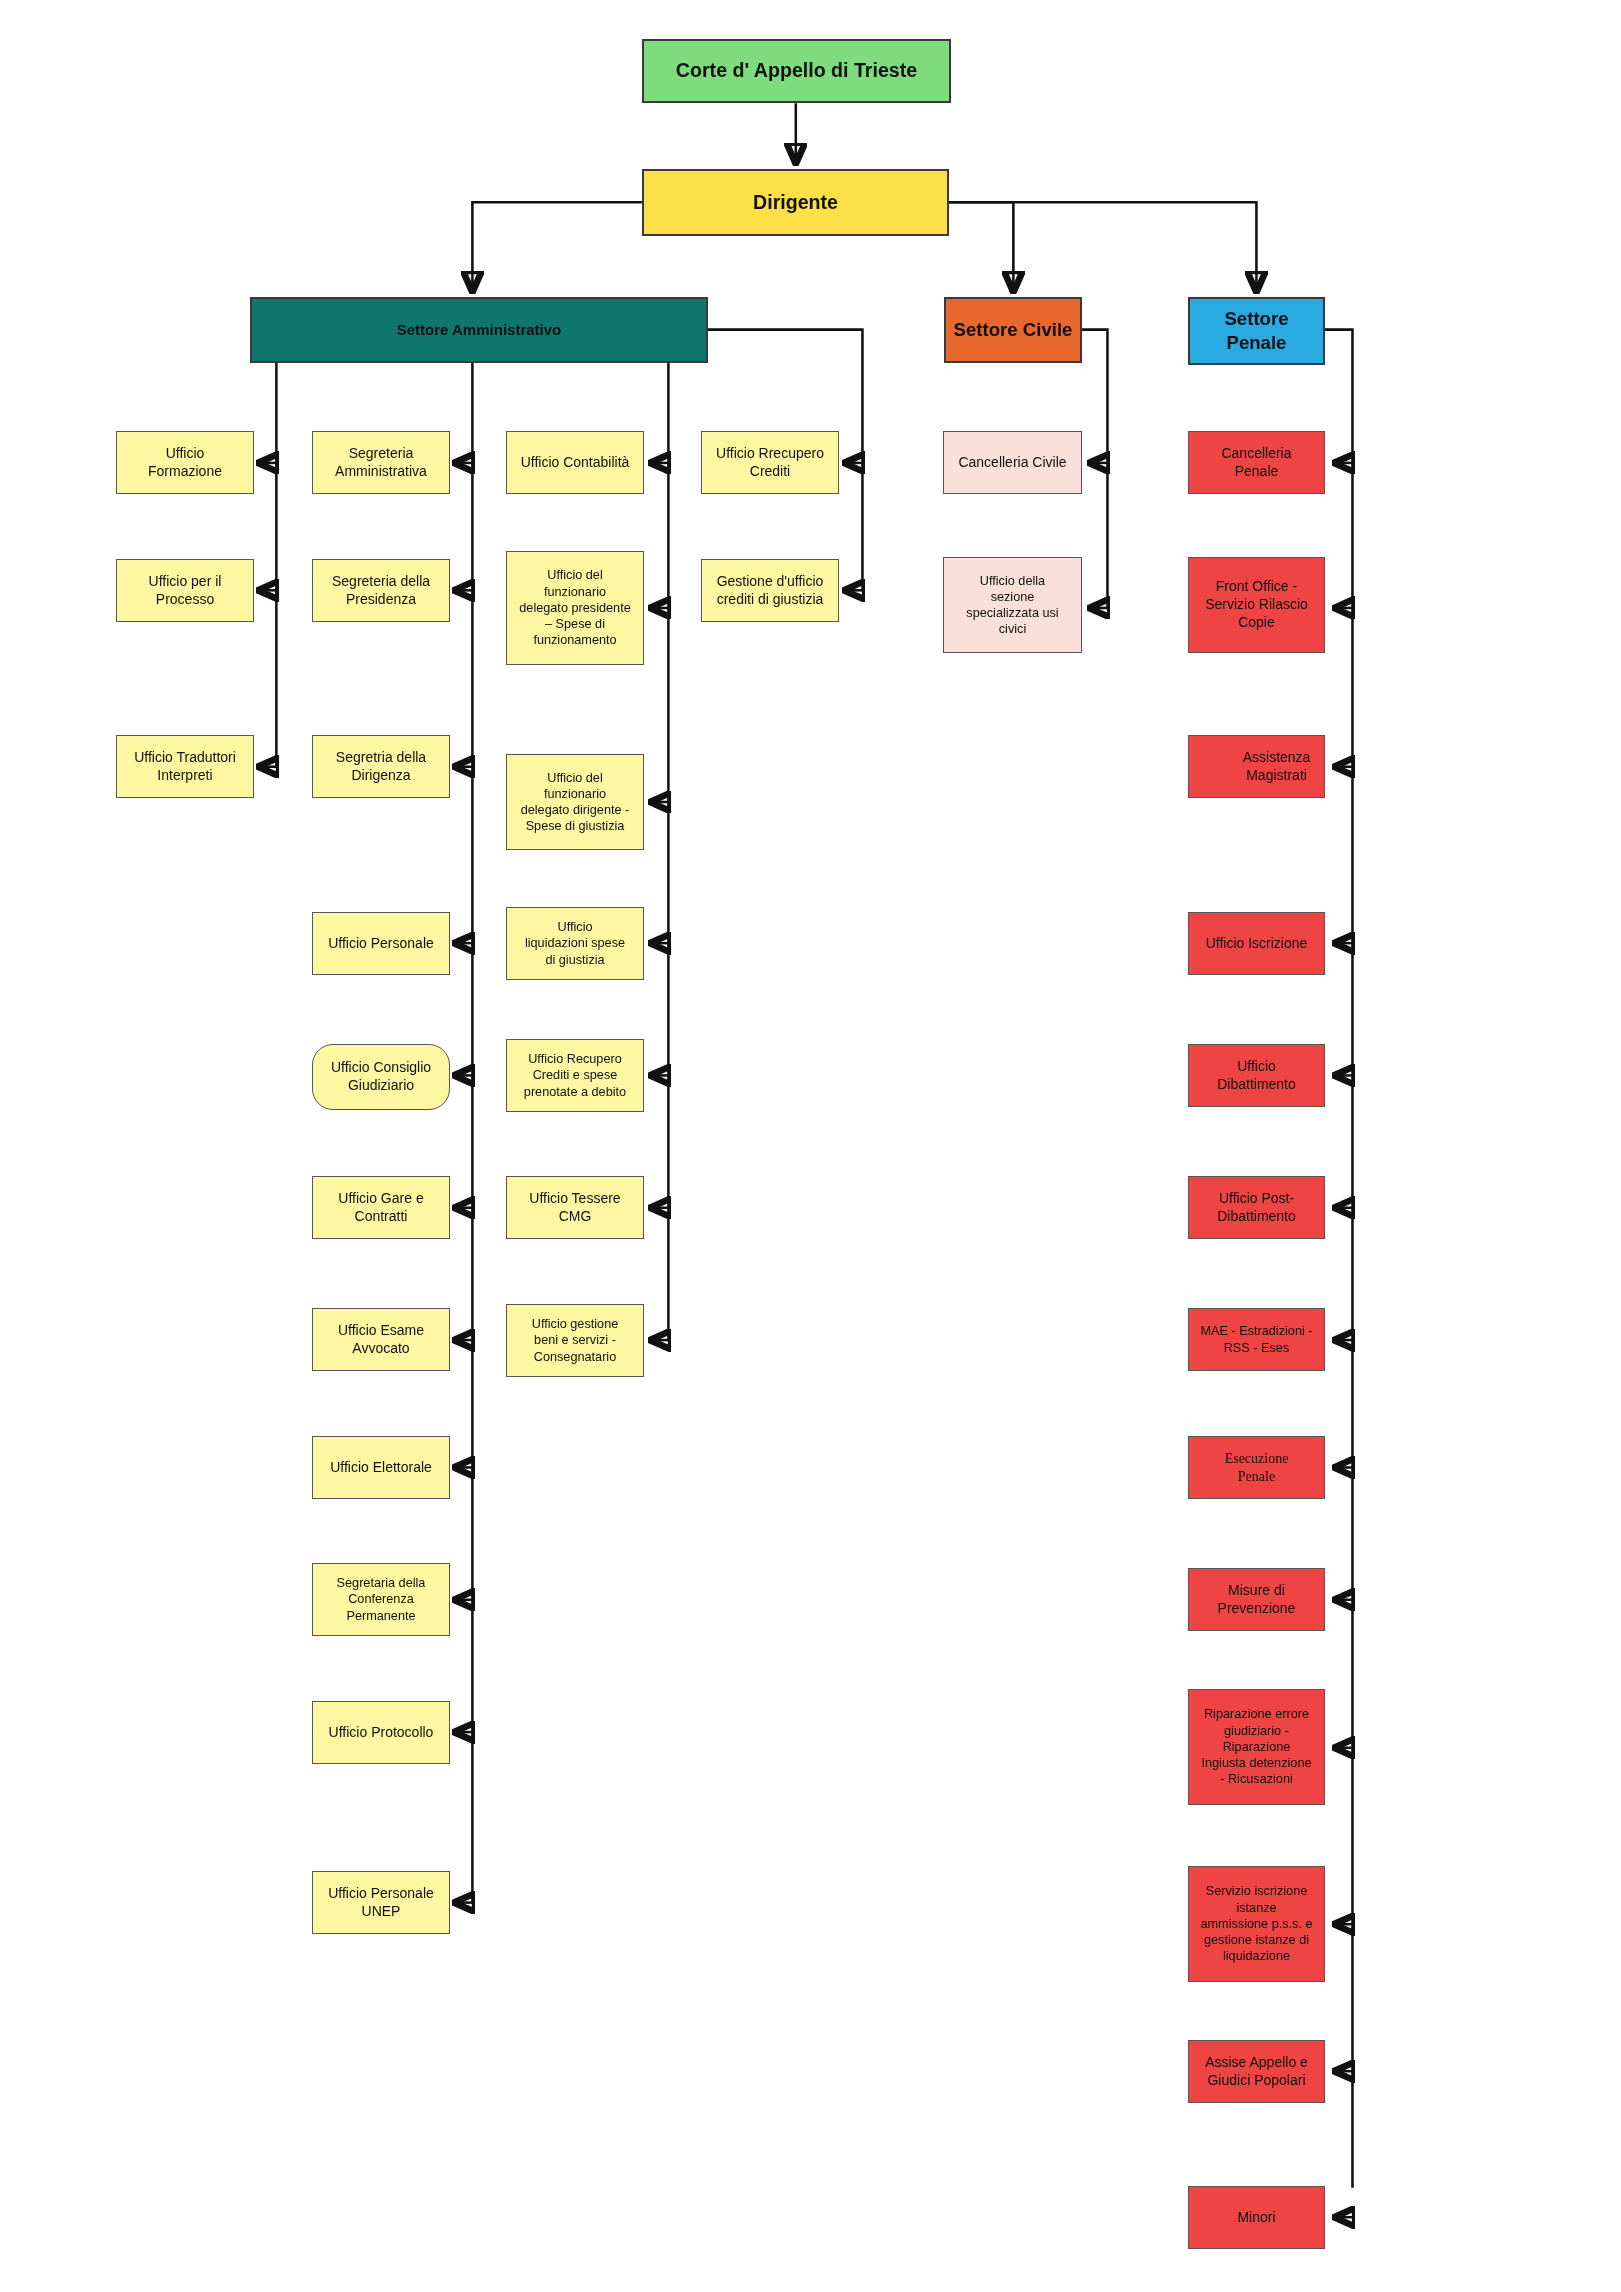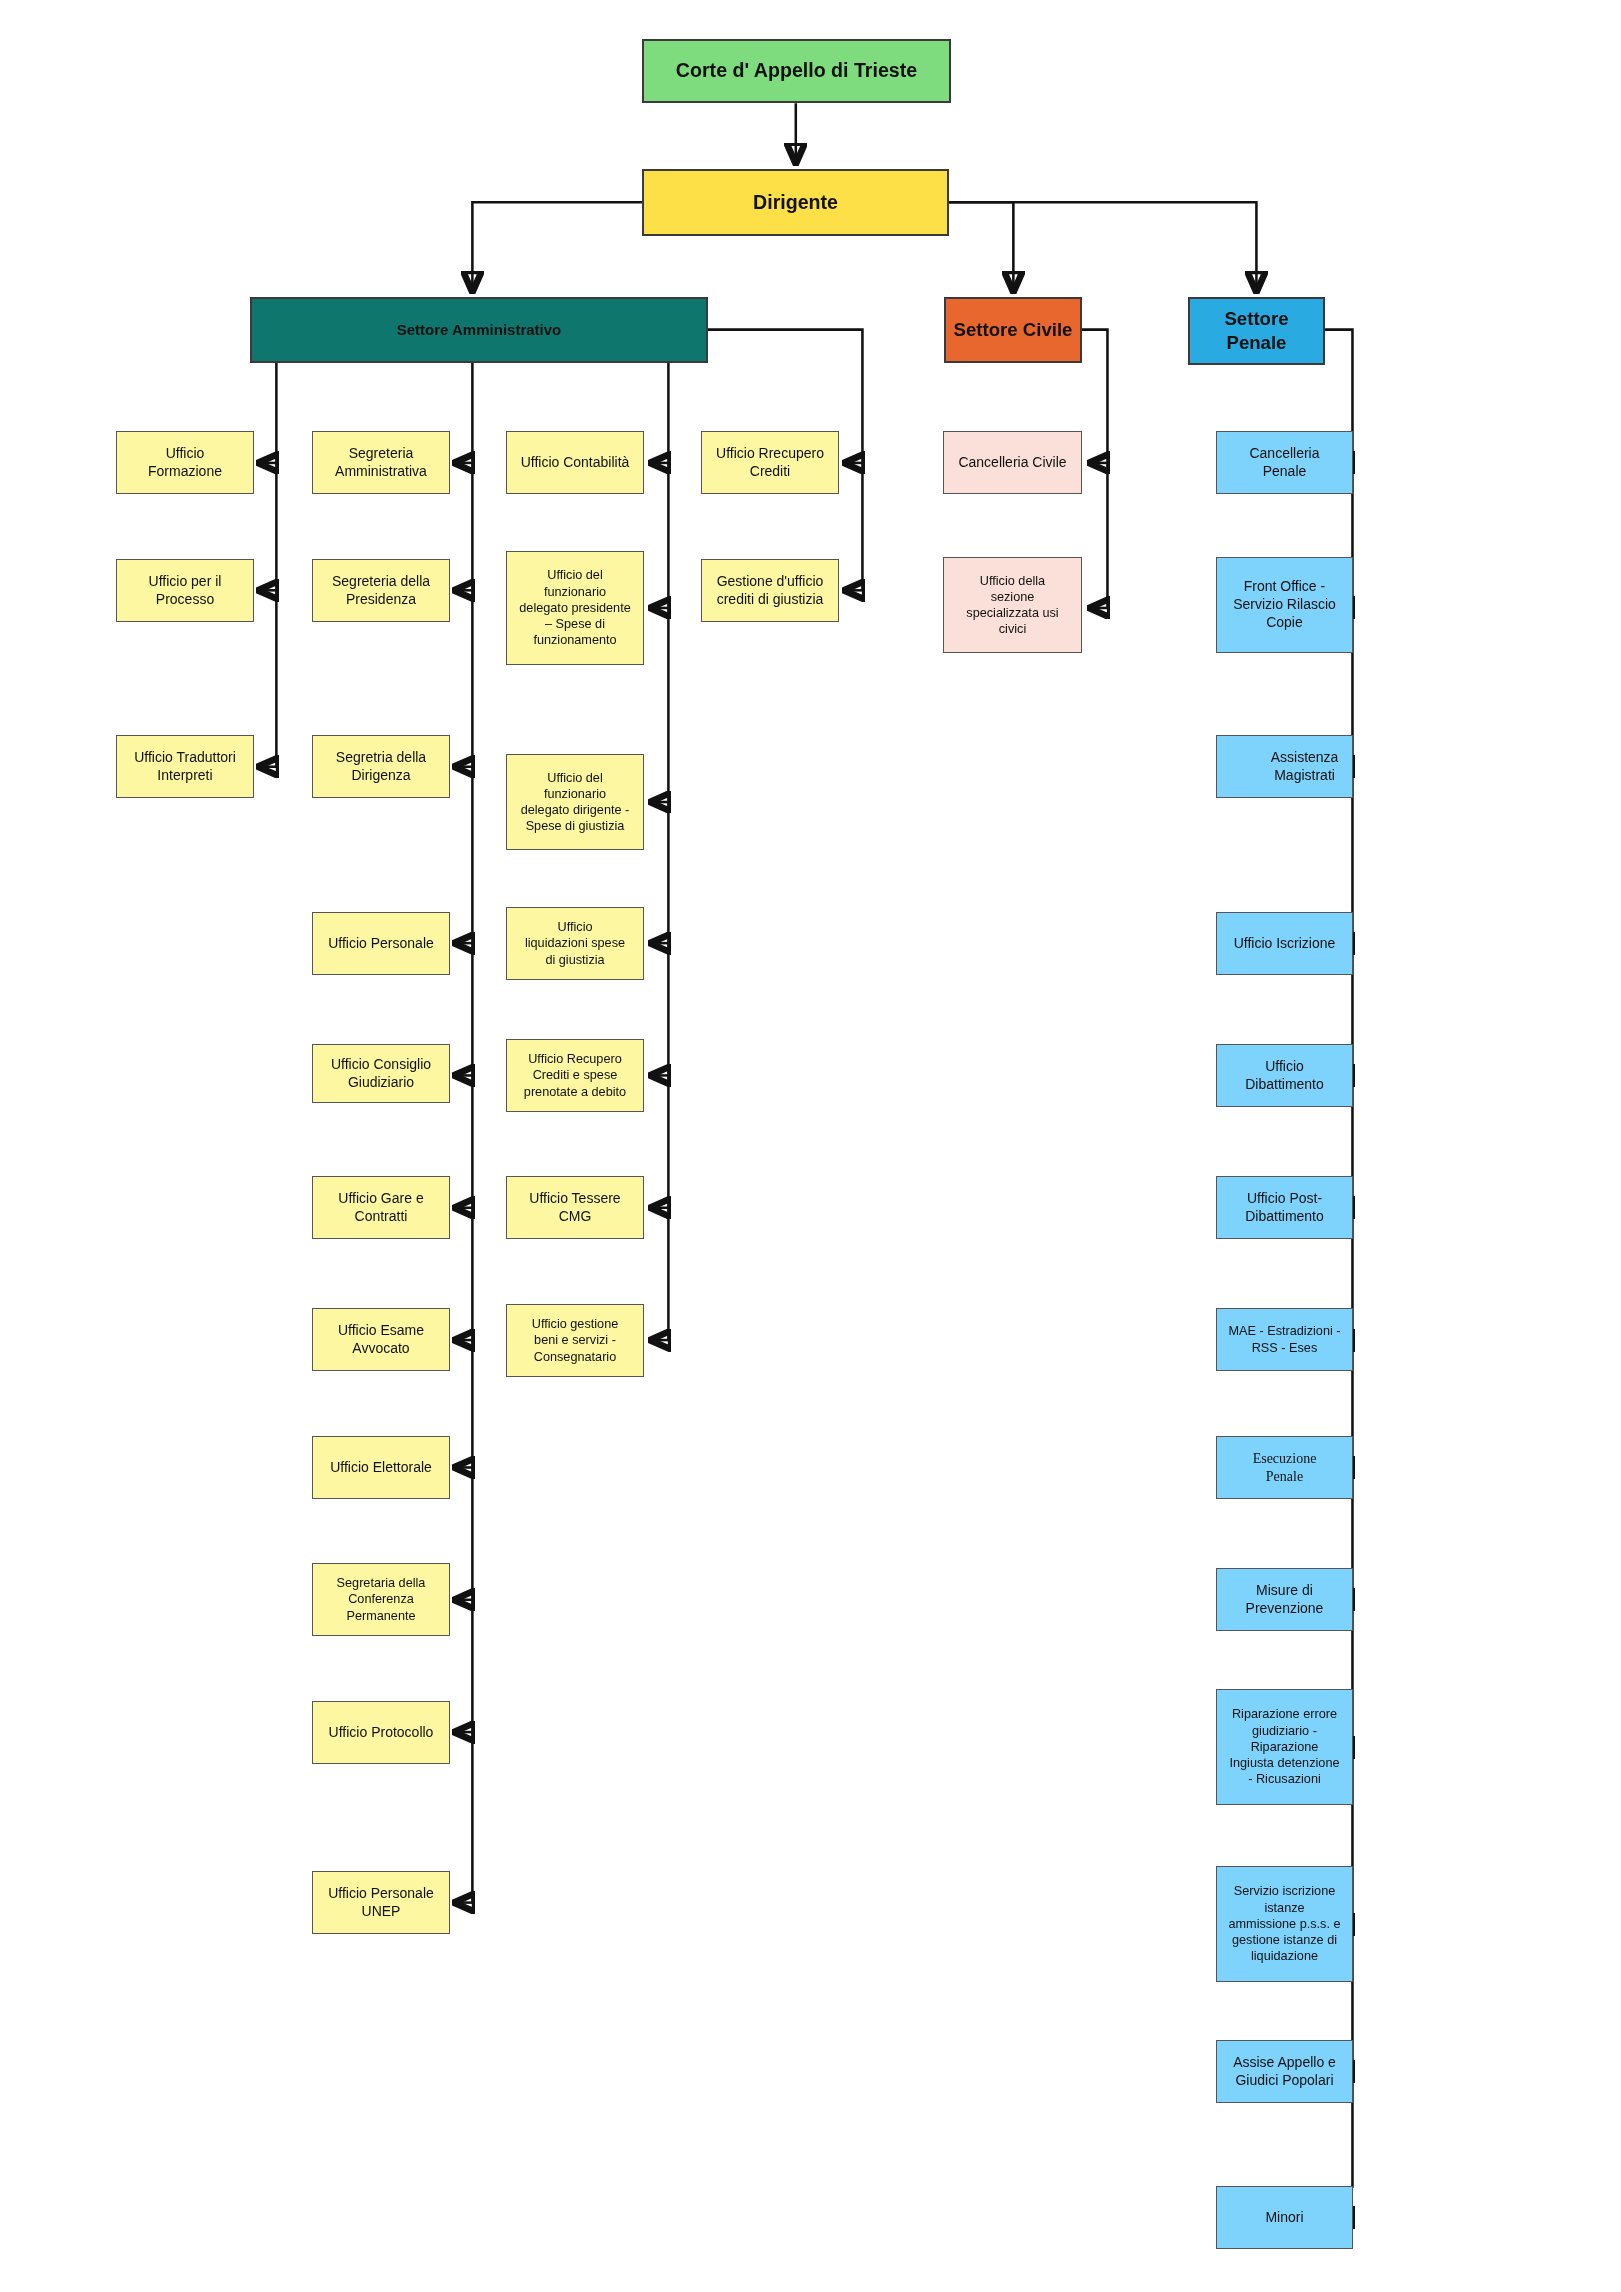--- a/index.html
+++ b/index.html
@@ -57,24 +57,23 @@
     background: #FCF7A0;
     border: 1.6px solid #555555;
     font-size: 14px;
   }
   .node.civ {
     background: #FAE0D8;
     border: 1.6px solid #555555;
     font-size: 14px;
   }
   .node.pen {
-    background: #7dd3fc;
+    background: #ef4444;
     border: 1.6px solid #555555;
     font-size: 14px;
-    margin-left: 28px;
   }
   .node.small { font-size: 12.7px; }
   svg.links {
     position: absolute;
     left: 0; top: 0;
     width: 1621px;
     height: 2293px;
     pointer-events: none;
   }
   svg.links path, svg.links line {
@@ -171,21 +170,21 @@
   <div class="node amm" style="left:116px; top:735px; width:138px; height:63px;">Ufficio Traduttori
 Interpreti</div>
 
   <div class="node amm" style="left:312px; top:431px; width:138px; height:63px;">Segreteria
 Amministrativa</div>
   <div class="node amm" style="left:312px; top:559px; width:138px; height:63px;">Segreteria della
 Presidenza</div>
   <div class="node amm" style="left:312px; top:735px; width:138px; height:63px;">Segretria della
 Dirigenza</div>
   <div class="node amm" style="left:312px; top:912px; width:138px; height:63px;">Ufficio Personale</div>
-  <div class="node amm" style="left:312px; top:1044px; width:138px; height:59px;">Ufficio Consiglio
+  <div class="node amm" style="left:312px; top:1044px; width:138px; height:66px;border-radius:21px;">Ufficio Consiglio
 Giudiziario</div>
   <div class="node amm" style="left:312px; top:1176px; width:138px; height:63px;">Ufficio Gare e
 Contratti</div>
   <div class="node amm" style="left:312px; top:1308px; width:138px; height:63px;">Ufficio Esame
 Avvocato</div>
   <div class="node amm" style="left:312px; top:1436px; width:138px; height:63px;">Ufficio Elettorale</div>
   <div class="node amm small" style="left:312px; top:1563px; width:138px; height:73px;">Segretaria della
 Conferenza
 Permanente</div>
   <div class="node amm" style="left:312px; top:1701px; width:138px; height:63px;">Ufficio Protocollo</div>

